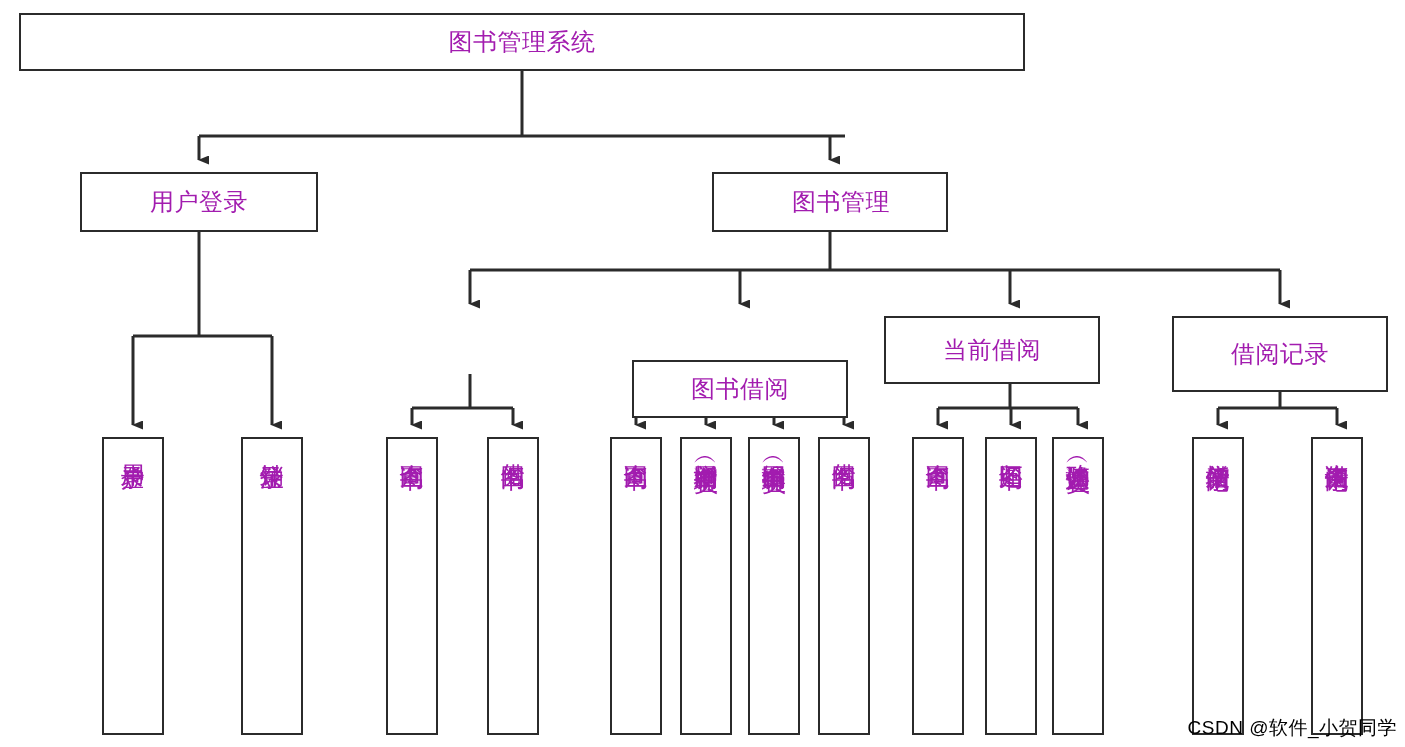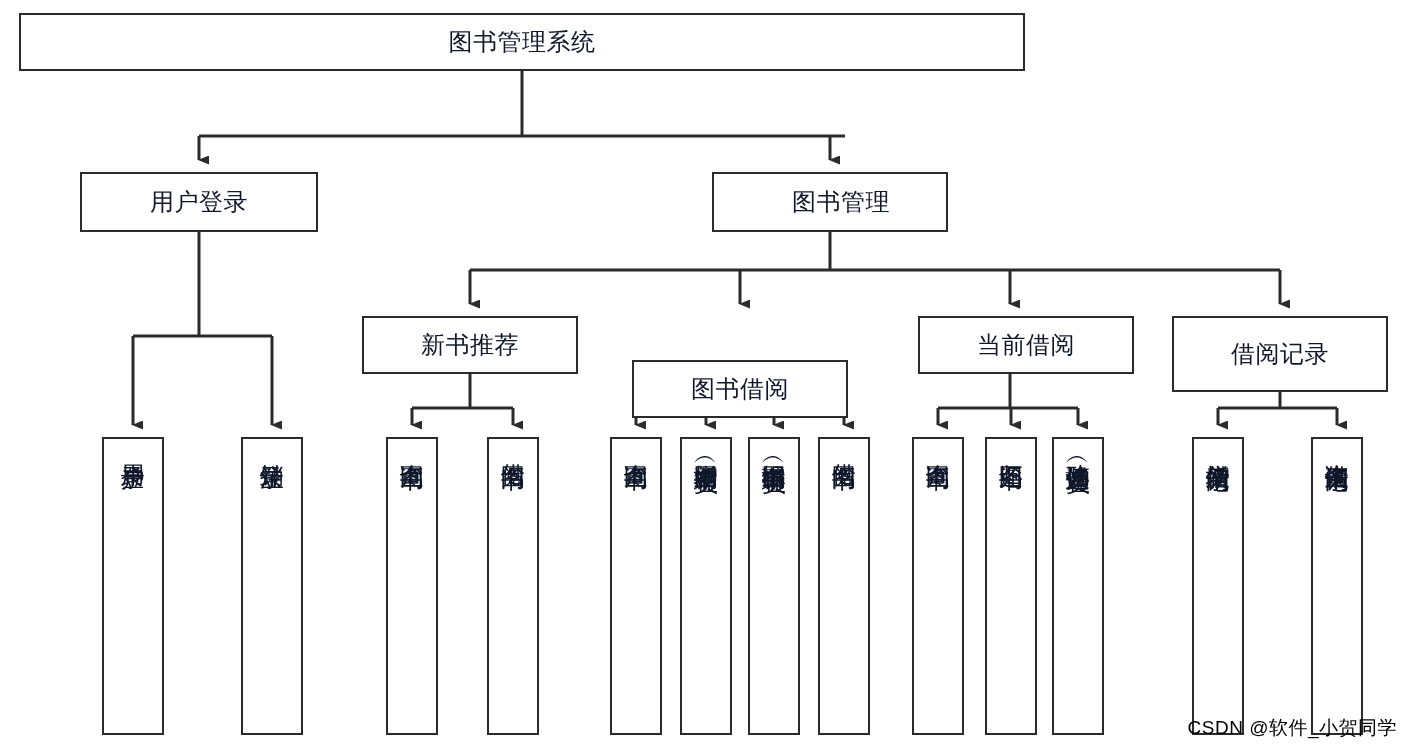--- a/index.html
+++ b/index.html
@@ -22,21 +22,21 @@
     height: 747px;
   }
   .node-box {
     position: absolute;
     box-sizing: border-box;
     border: 2.5px solid #2b2b2b;
     background: #ffffff;
     display: flex;
     align-items: center;
     justify-content: center;
-    color: #0f172a;
+    color: #a21caf;
   }
   .node-label-h {
     font-size: 24px;
     line-height: 1.1;
     letter-spacing: 0.5px;
     white-space: nowrap;
   }
   .node-label-v {
     font-size: 24px;
     line-height: 1.22;
@@ -127,27 +127,24 @@
     <span class="node-label-h">图书管理系统</span>
   </div>
 
   <div class="node-box" style="left:80px; top:172px; width:238px; height:60px;">
     <span class="node-label-h">用户登录</span>
   </div>
   <div class="node-box" style="left:712px; top:172px; width:236px; height:60px;padding-left:22px;">
     <span class="node-label-h">图书管理</span>
   </div>
 
-  <div class="node-box" style="left:362px; top:316px; width:216px; height:58px;">
-    <span class="node-label-h">新书推荐</span>
-  </div>
   <div class="node-box" style="left:632px; top:316px; width:216px; height:58px;margin-top:44px;">
     <span class="node-label-h">图书借阅</span>
   </div>
-  <div class="node-box" style="left:918px; top:316px; width:216px; height:58px;">
+  <div class="node-box" style="left:884px; top:316px; width:216px; height:68px;">
     <span class="node-label-h">当前借阅</span>
   </div>
   <div class="node-box" style="left:1172px; top:316px; width:216px; height:76px;">
     <span class="node-label-h">借阅记录</span>
   </div>
 
   <div class="node-box leaf-box" style="left:102px; top:437px; width:62px; height:298px;">
     <span class="node-label-v">用户登录</span>
   </div>
   <div class="node-box leaf-box" style="left:241px; top:437px; width:62px; height:298px;">

